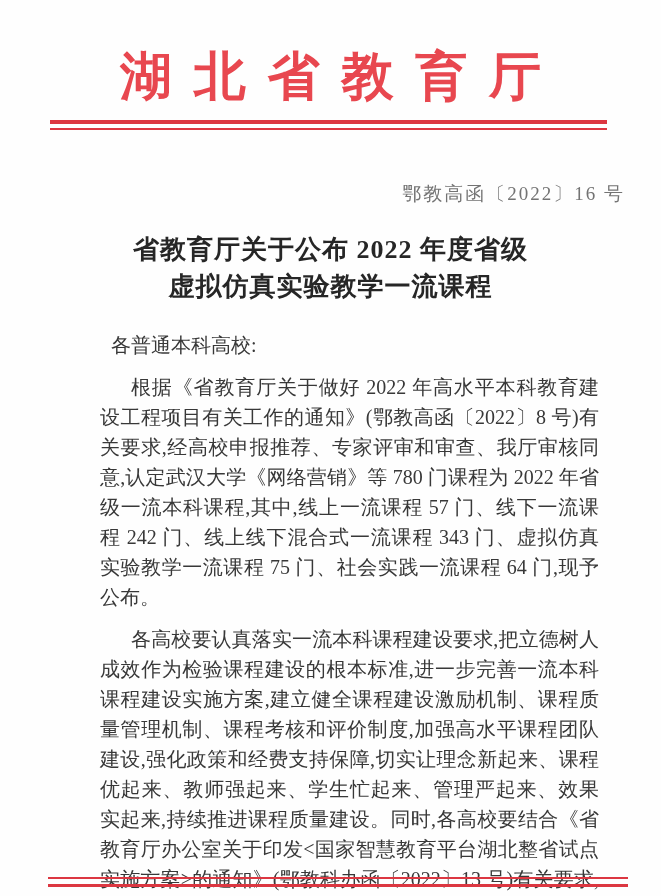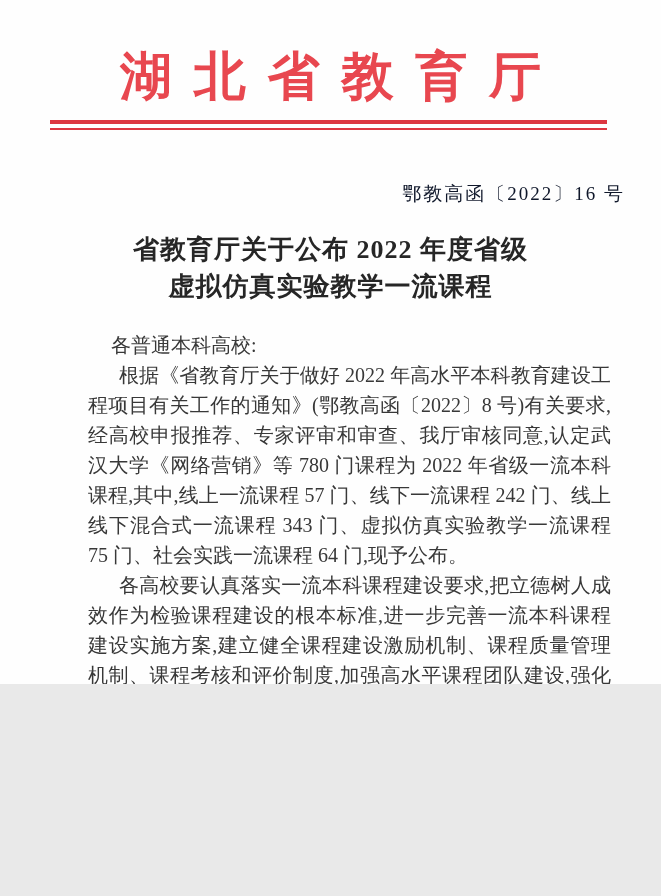--- a/index.html
+++ b/index.html
@@ -1,18 +1,18 @@
 <!DOCTYPE html>
 <html><head>
 <meta charset="utf-8">
 <style>
   html,body{margin:0;padding:0;background:#e9e9e9;}
   .page{
     position:relative;
-    width:661px;height:684px;
+    width:661px;height:896px;
     margin:0 auto;
     background:#fefefe;
     overflow:hidden;
     font-family:"Liberation Serif","DejaVu Serif",serif;
   }
   
   .agency{
     position:absolute;top:44px;left:0;right:0;
     text-align:center;
     font-size:52px;line-height:1.25;
@@ -24,41 +24,41 @@
   }
   
   .rule{position:absolute;background:#dc3741;}
   .rule-top-thick{left:50px;right:54px;top:120px;height:4px;}
   .rule-top-thin{left:50px;right:54px;top:128px;height:2px;}
   .rule-bottom-thin{left:48px;right:33px;top:877px;height:2px;}
   .rule-bottom-thick{left:48px;right:33px;top:884px;height:3px;}
   
   .doc-number{
     position:absolute;top:181px;right:36px;
-    font-size:19px;color:#0f172a;
+    font-size:19px;color:#737373;
     letter-spacing:2px;
     white-space:nowrap;
   }
   
   .title{
     position:absolute;top:231px;left:0;right:0;
     text-align:center;
     font-size:26px;line-height:37px;
     font-weight:700;
     color:#262626;
     letter-spacing:1px;
   }
   
   .body{
     position:absolute;top:330px;left:88px;width:523px;
     font-size:20px;line-height:30px;
     color:#383838;
     text-align:justify;
   }
-  .body p{margin:0;text-indent:31px;}
+  .body p{margin:12px;text-indent:31px;}
   .salutation{text-indent:0;margin-left:23px;}
 </style>
 </head>
 <body>
 
 <div class="page">
 
   <div class="agency">湖北省教育厅</div>
 
   <div class="rule rule-top-thick"></div>

